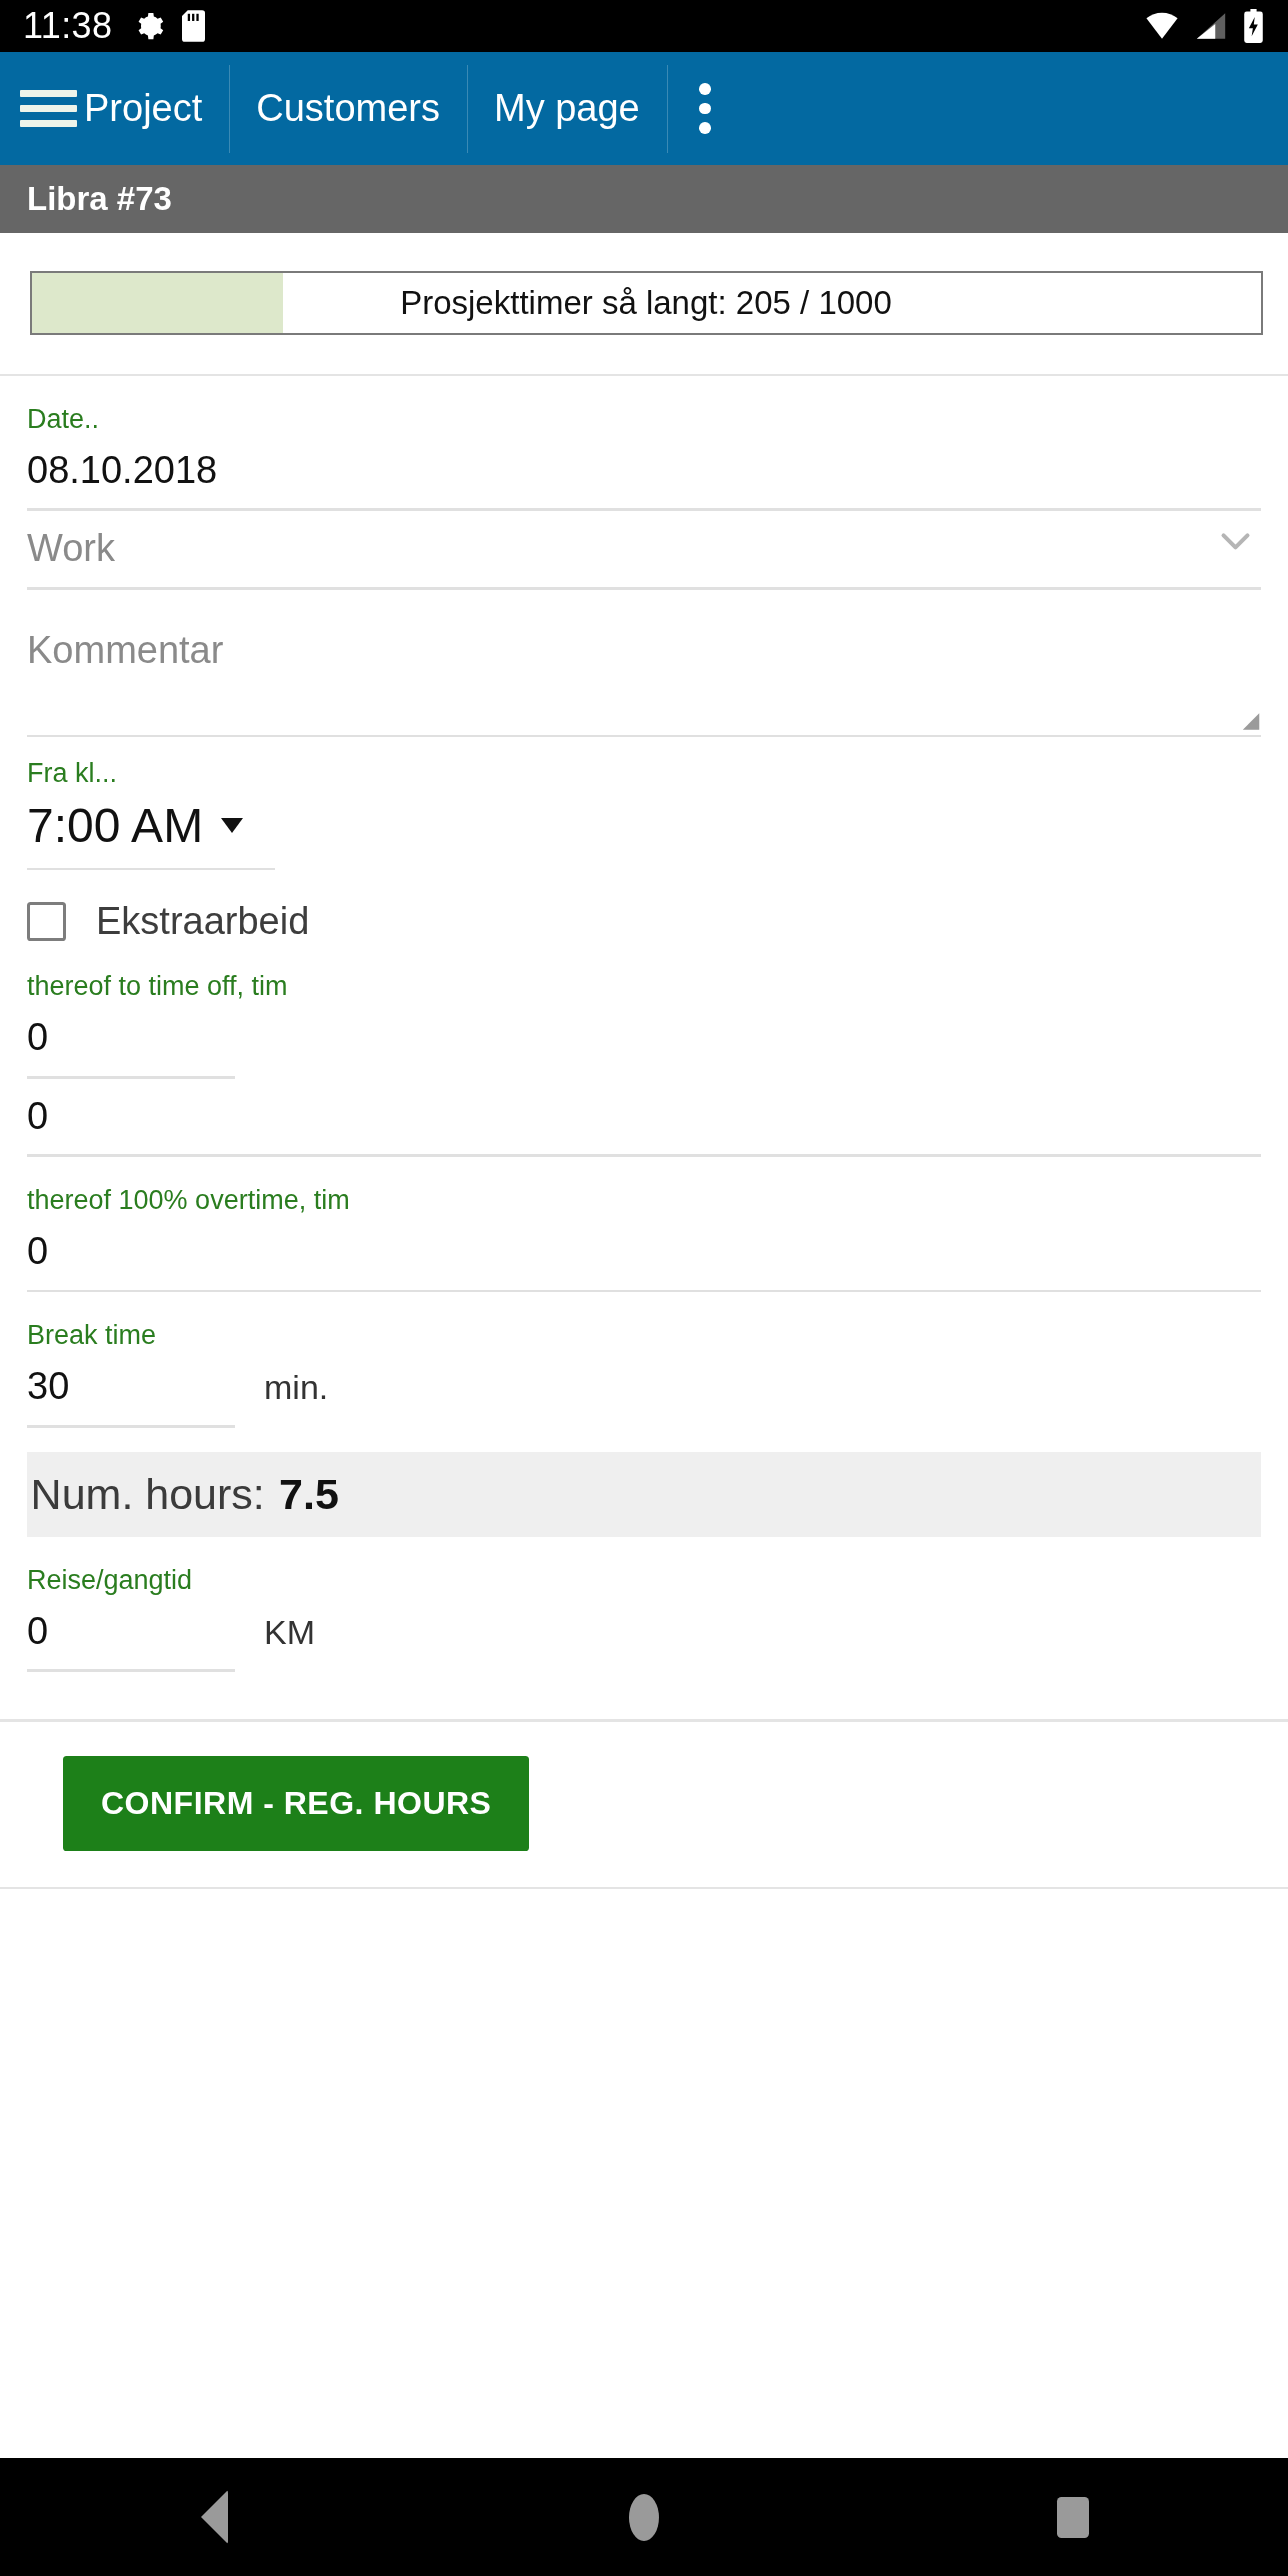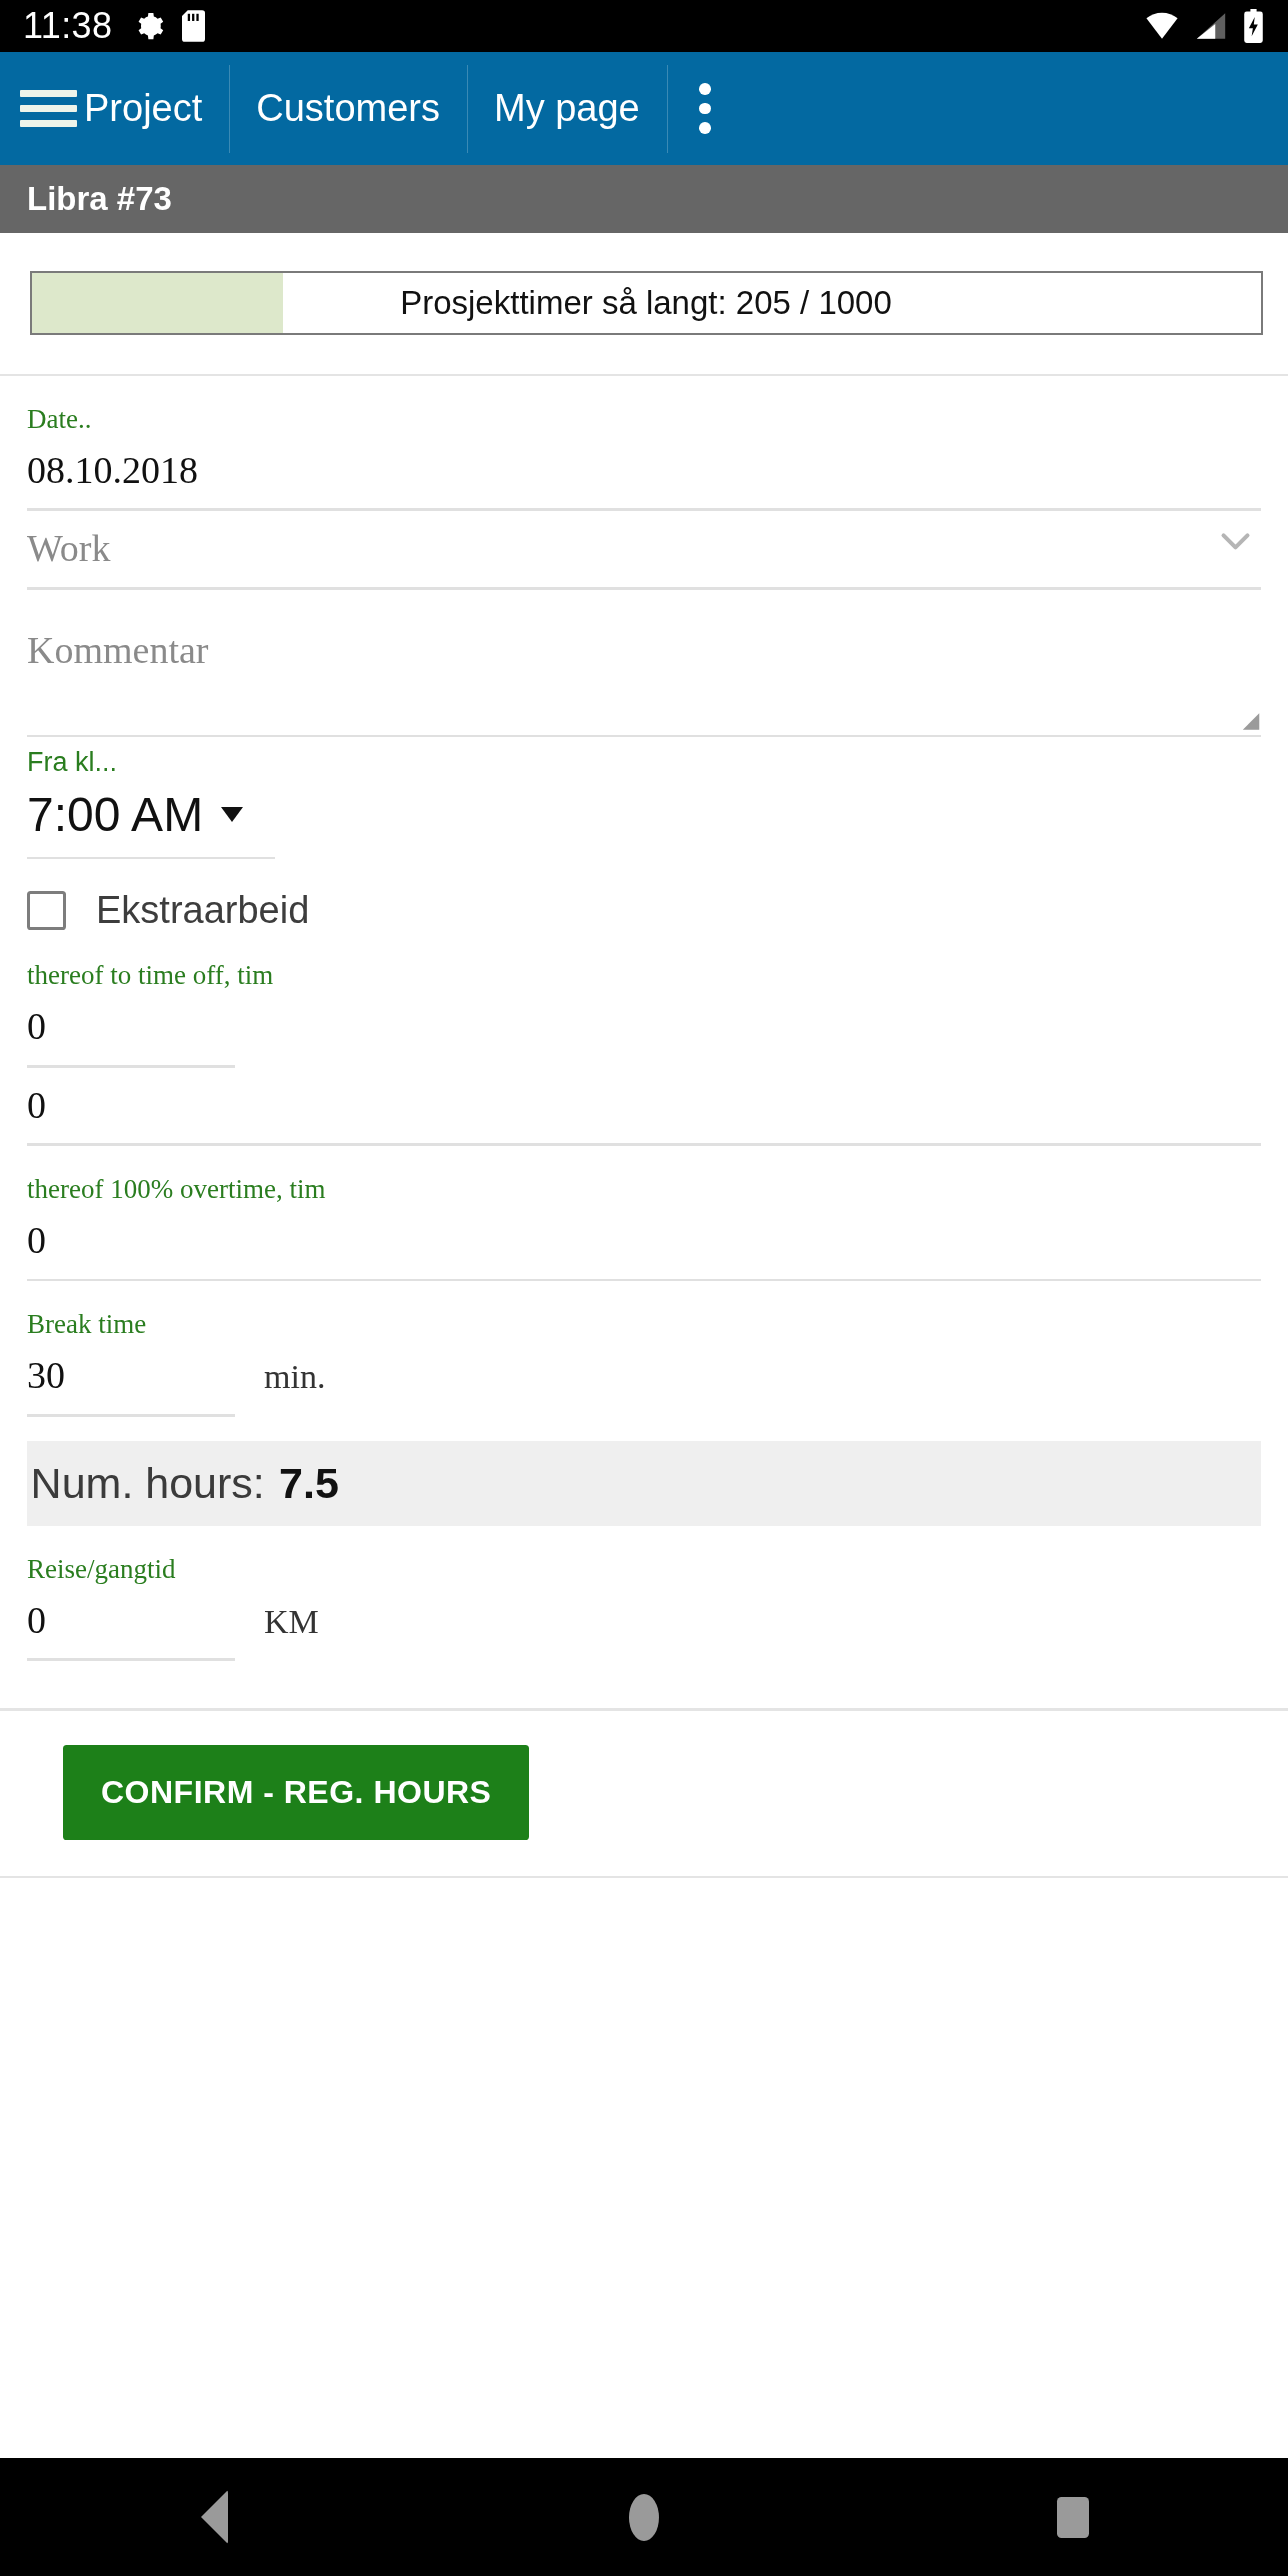--- a/index.html
+++ b/index.html
@@ -69,21 +69,21 @@
   }
   .progress-label {
     position: relative; width: 100%; text-align: center;
     font-size: 33px; color: #111; z-index: 2;
   }
 
   .divider-line { height: 1.8px; background: #e4e4e4; margin-top: 39px; }
 
   .form { padding: 0 27px; }
 
-  .field { position: relative; font-family: Liberation Serif, serif; }
+  .field { position: relative; }
   .flabel {
     color: #2a7d1f; font-size: 27px; line-height: 1.0;
     padding-top: 30px; display: block;
   }
   .fvalue {
     font-size: 38px; color: #111; line-height: 1.0;
     padding-top: 18px; padding-bottom: 19.7px; display: block;
   }
   .fvalue.placeholder { color: #8a8a8a; }
   .underline { height: 2.7px; background: #e0e0e0; }
@@ -97,21 +97,21 @@
 
   .comment-field { padding-top: 41px; }
   .comment-placeholder { font-size: 38px; color: #8a8a8a; line-height: 1.0; }
   .comment-box { height: 104px; position: relative; }
   .resize-handle {
     position: absolute; right: 1.8px; bottom: 2.7px;
     font-size: 21.5px; color: #9b9b9b; line-height: 1;
   }
 
   
-  .time-row { display: flex; padding-top: 12px; }
+  .time-row { display: flex; padding-top: 23px; }
   .time-col { width: 248px; margin-right: 40px; }
   .time-label { color: #2a7d1f; font-size: 27px; line-height: 1.0; }
   .time-value-row { display: flex; align-items: baseline; padding-top: 14.3px; padding-bottom: 18px; }
   .time-value { font-size: 48px; color: #111; line-height: 1.0; }
   .tri-down {
     width: 0; height: 0; margin-left: 18px;
     border-left: 11.6px solid transparent; border-right: 11.6px solid transparent;
     border-top: 15px solid #111; align-self: center;
   }
 

